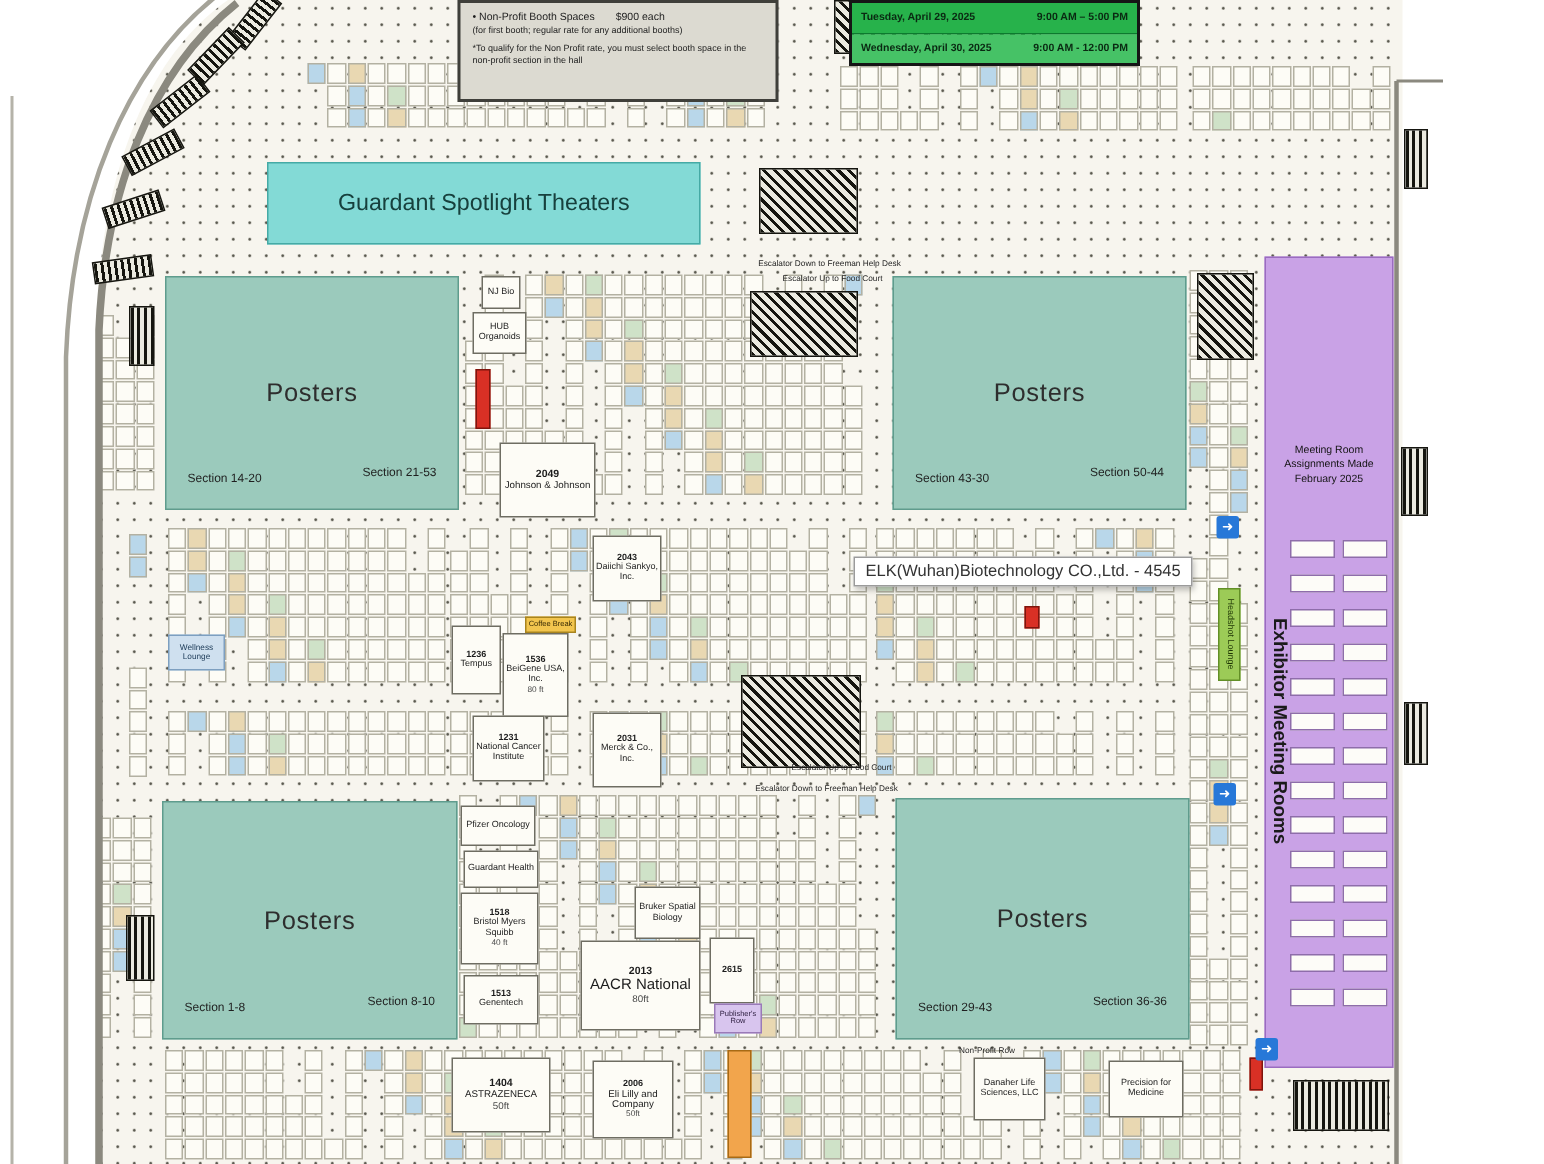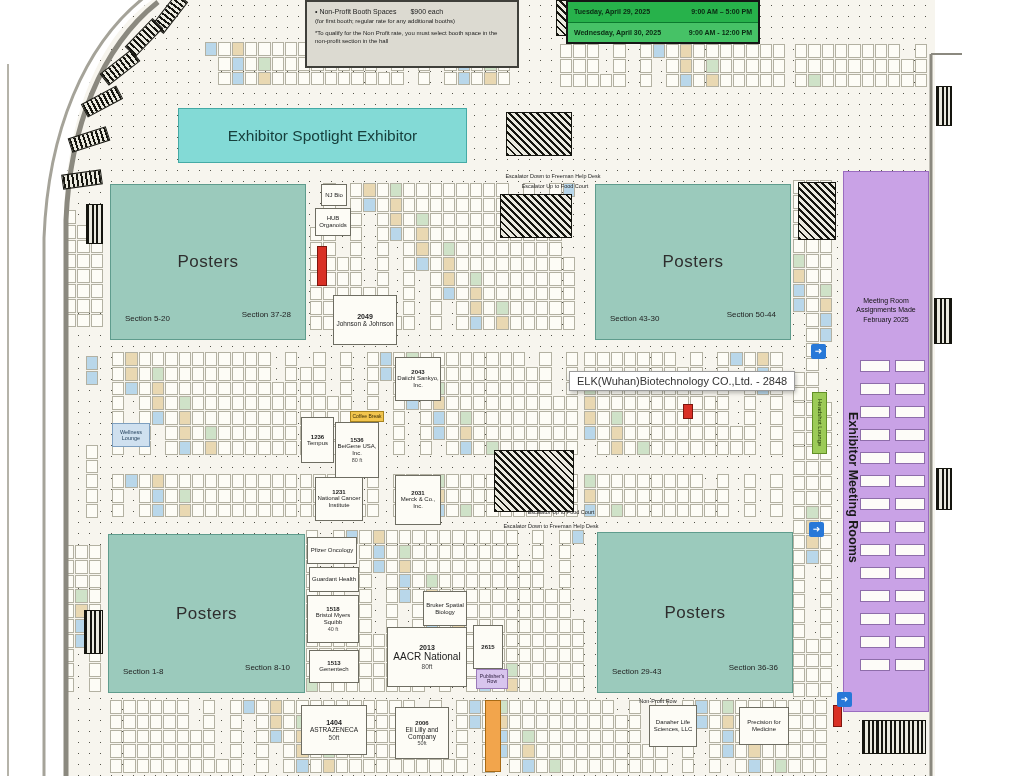--- a/index.html
+++ b/index.html
@@ -1431,22 +1431,22 @@
       <div class="hatchblock" style="left: 500px; top: 194px; width: 72px; height: 44px; position: absolute;"></div>
       <div class="hatchblock" style="left: 494px; top: 450px; width: 80px; height: 62px; position: absolute;"></div>
       <div class="hatchblock" style="left: 556px; top: 0px; width: 64px; height: 36px; position: absolute;"></div>
       <div class="hatchblock" style="left: 628px; top: 0px; width: 66px; height: 36px; position: absolute;"></div>
       <div class="hatchblock" style="left: 798px; top: 182px; width: 38px; height: 58px; position: absolute;"></div>
     </div>
 
   <div id="posters-c">
       <div class="poster" style="left: 110px; top: 184px; width: 196px; height: 156px; position: absolute;">
         <div class="ptitle">Posters</div>
-        <div class="sec secl">Section 5-20</div>
-        <div class="sec secr">Section 37-28</div>
+        <div class="sec secl">Section 14-20</div>
+        <div class="sec secr">Section 21-53</div>
       </div>
       <div class="poster" style="left: 595px; top: 184px; width: 196px; height: 156px; position: absolute;">
         <div class="ptitle">Posters</div>
         <div class="sec secl">Section 43-30</div>
         <div class="sec secr">Section 50-44</div>
       </div>
       <div class="poster" style="left: 108px; top: 534px; width: 197px; height: 159px; position: absolute;">
         <div class="ptitle">Posters</div>
         <div class="sec secl">Section 1-8</div>
         <div class="sec secr">Section 8-10</div>
@@ -1487,21 +1487,21 @@
         <div class="room"></div>
         <div class="room"></div>
         <div class="room"></div>
         <div class="room"></div>
         <div class="room"></div>
         <div class="room"></div>
       </div>
   </div>
 
   <div id="spotlight" class="abs">
-    <span>Exhibitor Spotlight Exhibitor</span>
+    <span>Guardant Spotlight Theaters</span>
   </div>
 
   <div id="wellness" class="misc">Wellness Lounge</div>
   <div id="coffee" class="misc">Coffee Break</div>
   <div id="headshot" class="misc">Headshot Lounge</div>
   <div id="publishers" class="misc">Publisher's Row</div>
 
   <div id="booths-c">
       <div class="booth" style="left: 321px; top: 184px; width: 26px; height: 22px; position: absolute;">
         <div class="name" style="font-size: 6px;">NJ Bio</div>
@@ -1607,15 +1607,15 @@
     <div class="hrow hrow1">
       <span>Tuesday, April 29, 2025</span>
       <span>9:00 AM – 5:00 PM</span>
     </div>
     <div class="hrow hrow2">
       <span>Wednesday, April 30, 2025</span>
       <span>9:00 AM - 12:00 PM</span>
     </div>
   </div>
 
-  <div id="tooltip">ELK(Wuhan)Biotechnology CO.,Ltd. - 2848</div>
+  <div id="tooltip">ELK(Wuhan)Biotechnology CO.,Ltd. - 4545</div>
 
 </div>
 
 </body></html>

